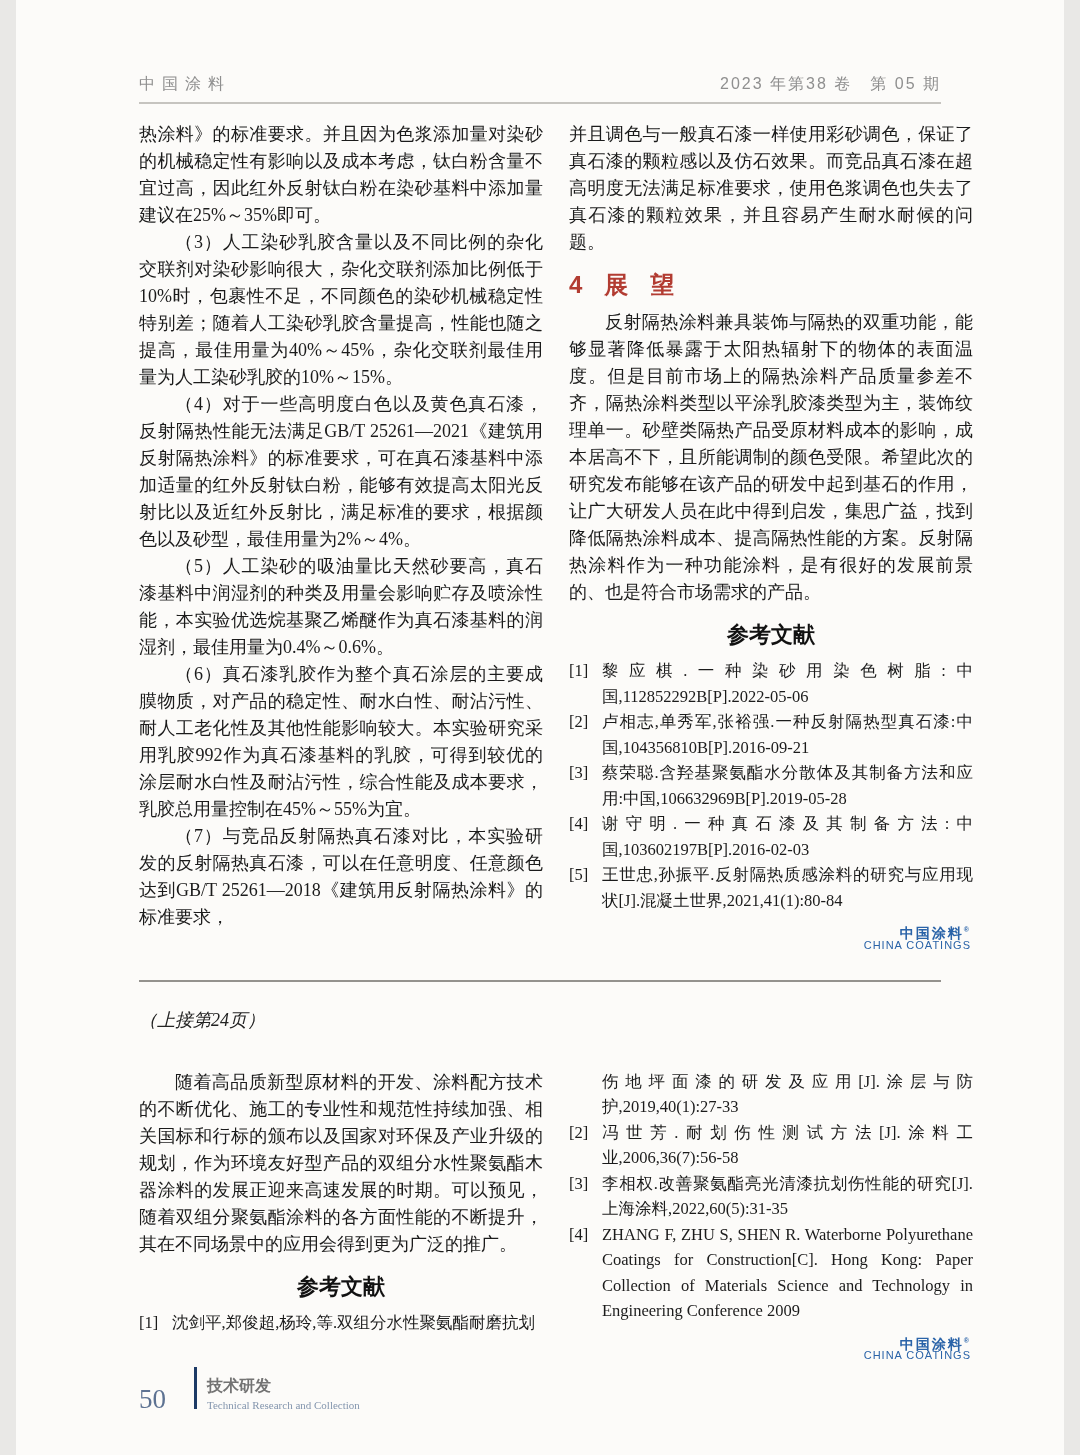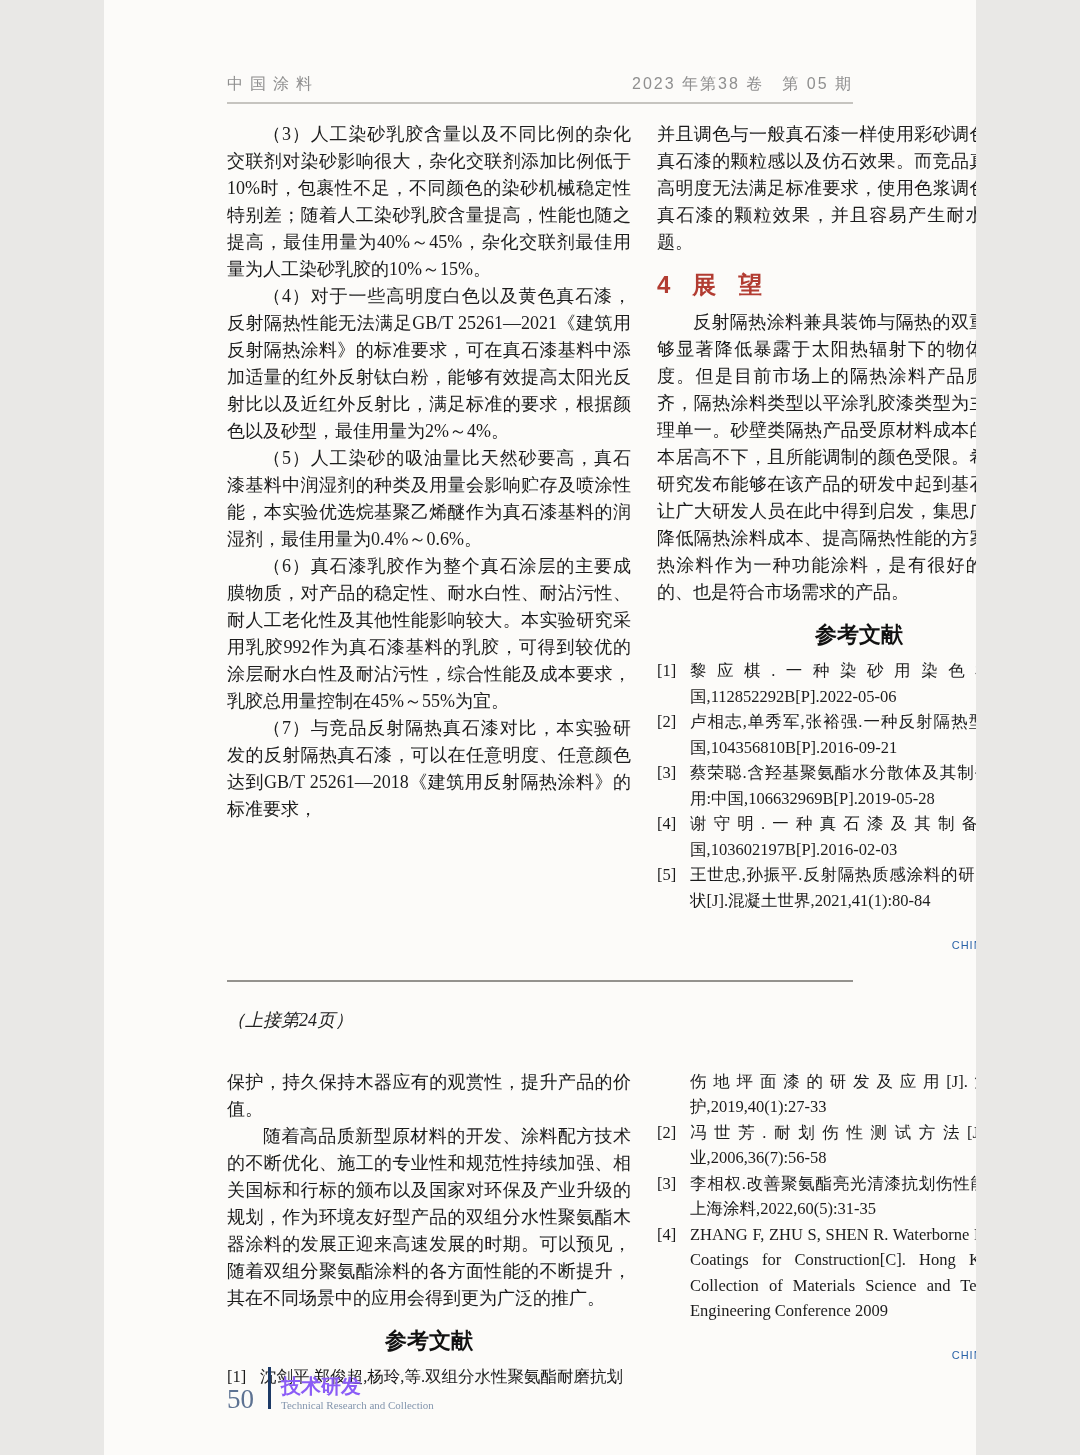--- a/index.html
+++ b/index.html
@@ -1,18 +1,18 @@
 <!DOCTYPE html>
 <html><head>
 <meta charset="utf-8">
 <style>
   html,body{margin:0;padding:0;background:#e9e8e6;}
   .page{
     position:relative;
-    width:872px;height:1455px;
+    width:1048px;height:1455px;
     margin:0 auto;
     background:#fcfbf9;
     overflow:hidden;
     font-family:"Liberation Serif","DejaVu Serif",serif;
     color:#1b1b1b;
     box-sizing:border-box;
   }
   .content{padding:0 123px;}
 
   
@@ -77,27 +77,27 @@
   }
   .cols.second{margin-top:37px;}
 
   
   .page-footer{
     position:absolute;left:123px;top:1362px;
     display:flex;align-items:center;
   }
   .page-number{
     font-size:27px;color:#5d7292;line-height:27px;
-    margin-right:14px;align-self:flex-end;
+    margin-right:28px;align-self:flex-end;
   }
   .footer-bar{width:3px;height:42px;background:#1d3a66;margin-right:10px;}
   .footer-titles{display:flex;flex-direction:column;justify-content:center;}
   .footer-section{
     font-family:"Liberation Sans","DejaVu Sans",sans-serif;
-    font-weight:bold;font-size:20px;color:#8b5cf6;line-height:24px;margin-top:12px;
+    font-weight:bold;font-size:16px;color:#737373;line-height:24px;margin-top:12px;
   }
   .footer-section-en{
     font-size:11px;color:#8395ad;line-height:15px;
     font-family:"Liberation Serif","DejaVu Serif",serif;
   }
 </style>
 </head>
 <body>
 
 <div class="page">
@@ -105,20 +105,21 @@
 
     <div class="page-header">
       <span class="journal-name">中国涂料</span>
       <span class="issue-info">2023 年第38 卷　第 05 期</span>
     </div>
     <div class="header-rule"></div>
 
     <div class="cols">
 
       <div class="col">
+        <p class="body">热涂料》的标准要求。并且因为色浆添加量对染砂的机械稳定性有影响以及成本考虑，钛白粉含量不宜过高，因此红外反射钛白粉在染砂基料中添加量建议在25%～35%即可。</p>
         <p class="body indent">（3）人工染砂乳胶含量以及不同比例的杂化交联剂对染砂影响很大，杂化交联剂添加比例低于10%时，包裹性不足，不同颜色的染砂机械稳定性特别差；随着人工染砂乳胶含量提高，性能也随之提高，最佳用量为40%～45%，杂化交联剂最佳用量为人工染砂乳胶的10%～15%。</p>
         <p class="body indent">（4）对于一些高明度白色以及黄色真石漆，反射隔热性能无法满足GB/T 25261—2021《建筑用反射隔热涂料》的标准要求，可在真石漆基料中添加适量的红外反射钛白粉，能够有效提高太阳光反射比以及近红外反射比，满足标准的要求，根据颜色以及砂型，最佳用量为2%～4%。</p>
         <p class="body indent">（5）人工染砂的吸油量比天然砂要高，真石漆基料中润湿剂的种类及用量会影响贮存及喷涂性能，本实验优选烷基聚乙烯醚作为真石漆基料的润湿剂，最佳用量为0.4%～0.6%。</p>
         <p class="body indent">（6）真石漆乳胶作为整个真石涂层的主要成膜物质，对产品的稳定性、耐水白性、耐沾污性、耐人工老化性及其他性能影响较大。本实验研究采用乳胶992作为真石漆基料的乳胶，可得到较优的涂层耐水白性及耐沾污性，综合性能及成本要求，乳胶总用量控制在45%～55%为宜。</p>
         <p class="body indent">（7）与竞品反射隔热真石漆对比，本实验研发的反射隔热真石漆，可以在任意明度、任意颜色达到GB/T 25261—2018《建筑用反射隔热涂料》的标准要求，</p>
       </div>
 
       <div class="col">
         <p class="body">并且调色与一般真石漆一样使用彩砂调色，保证了真石漆的颗粒感以及仿石效果。而竞品真石漆在超高明度无法满足标准要求，使用色浆调色也失去了真石漆的颗粒效果，并且容易产生耐水耐候的问题。</p>
 
@@ -158,21 +159,20 @@
       </div>
     </div>
 
     <div class="article-divider"></div>
 
     <p class="continued-note">（上接第24页）</p>
 
     <div class="cols second">
 
       <div class="col">
-        <p class="body">保护，持久保持木器应有的观赏性，提升产品的价值。</p>
         <p class="body indent">随着高品质新型原材料的开发、涂料配方技术的不断优化、施工的专业性和规范性持续加强、相关国标和行标的颁布以及国家对环保及产业升级的规划，作为环境友好型产品的双组分水性聚氨酯木器涂料的发展正迎来高速发展的时期。可以预见，随着双组分聚氨酯涂料的各方面性能的不断提升，其在不同场景中的应用会得到更为广泛的推广。</p>
 
         <div class="refs-title">参考文献</div>
 
         <p class="ref">
           <span class="ref-num">[1]</span>
           <span class="ref-text">沈剑平,郑俊超,杨玲,等.双组分水性聚氨酯耐磨抗划</span>
         </p>
       </div>
 

